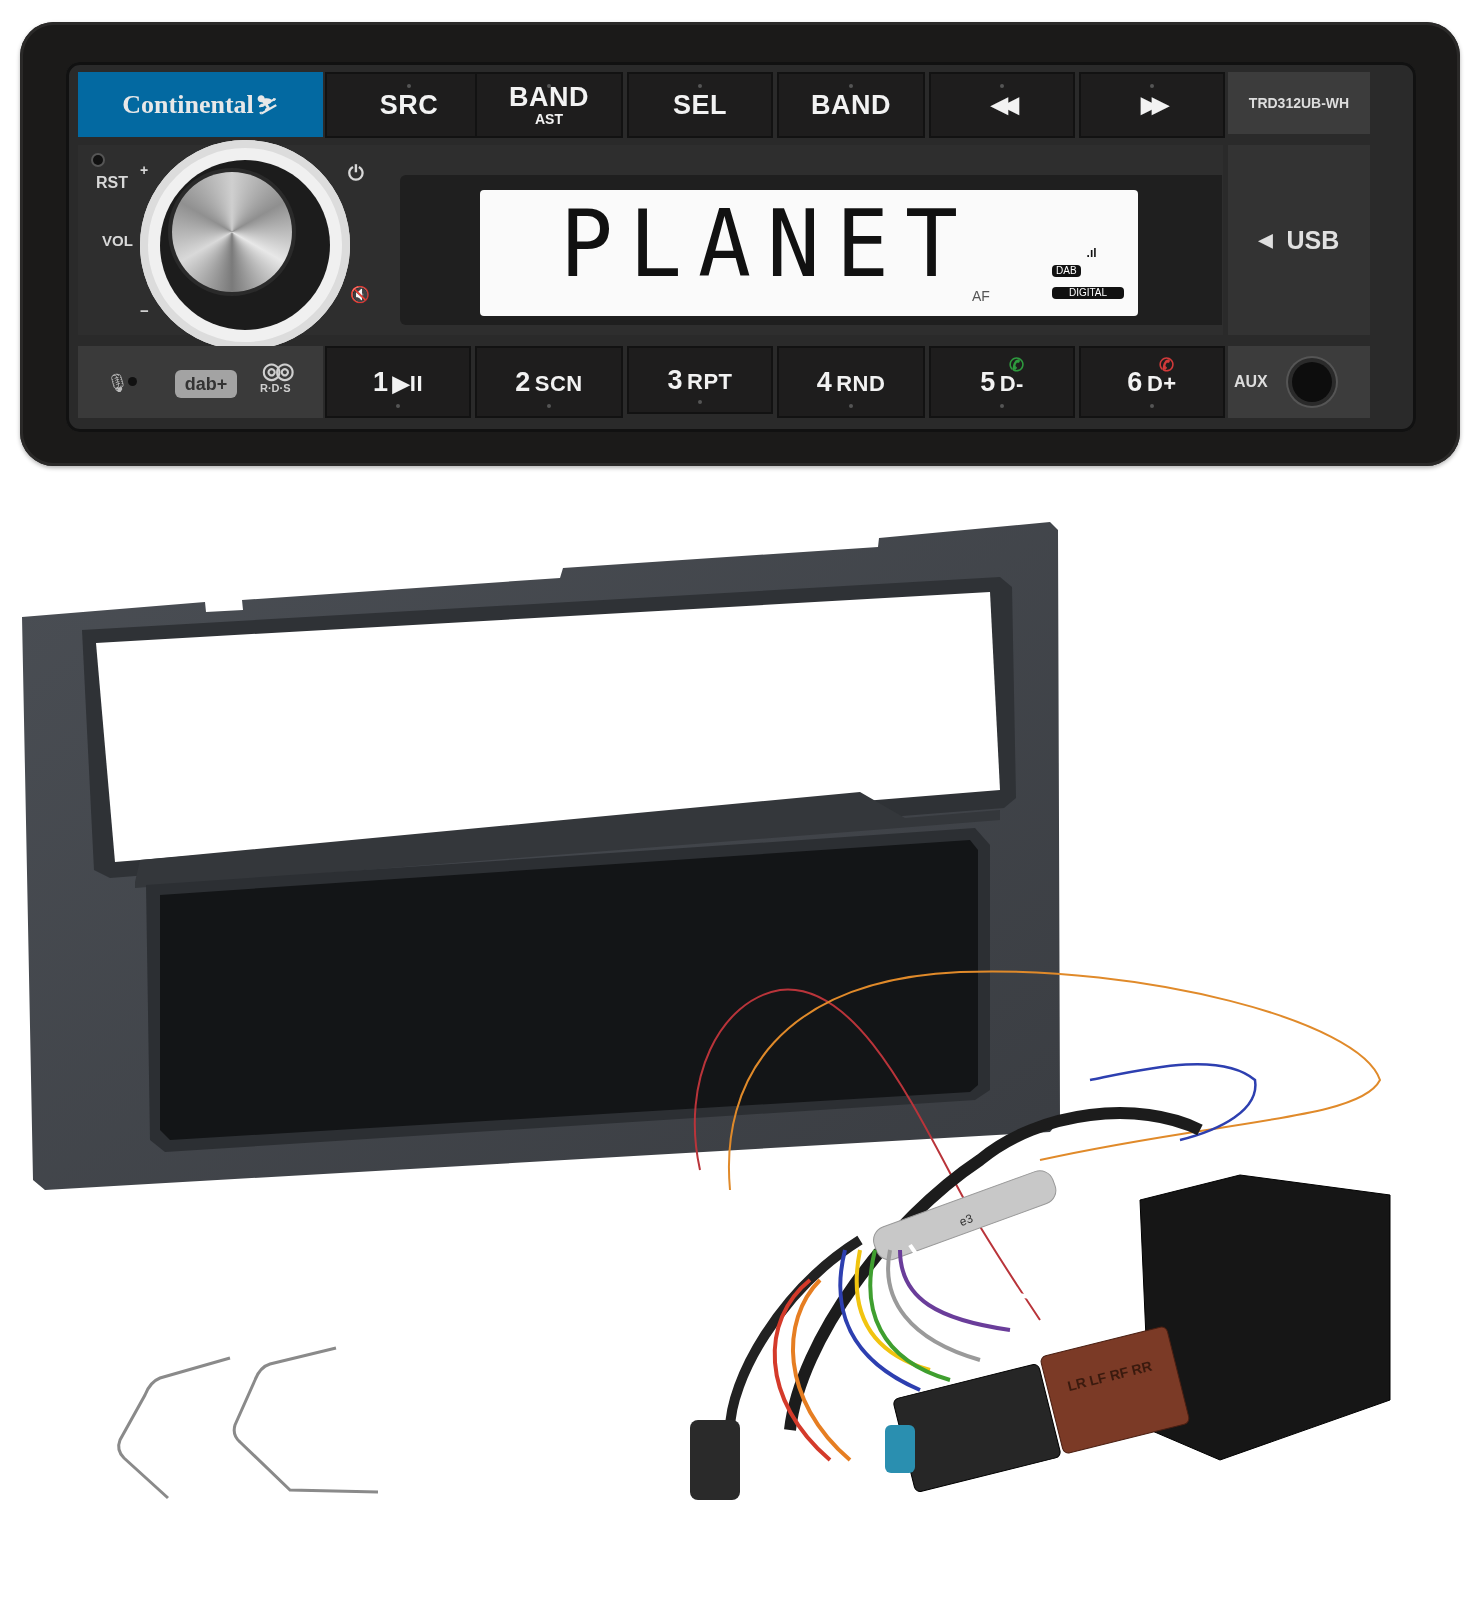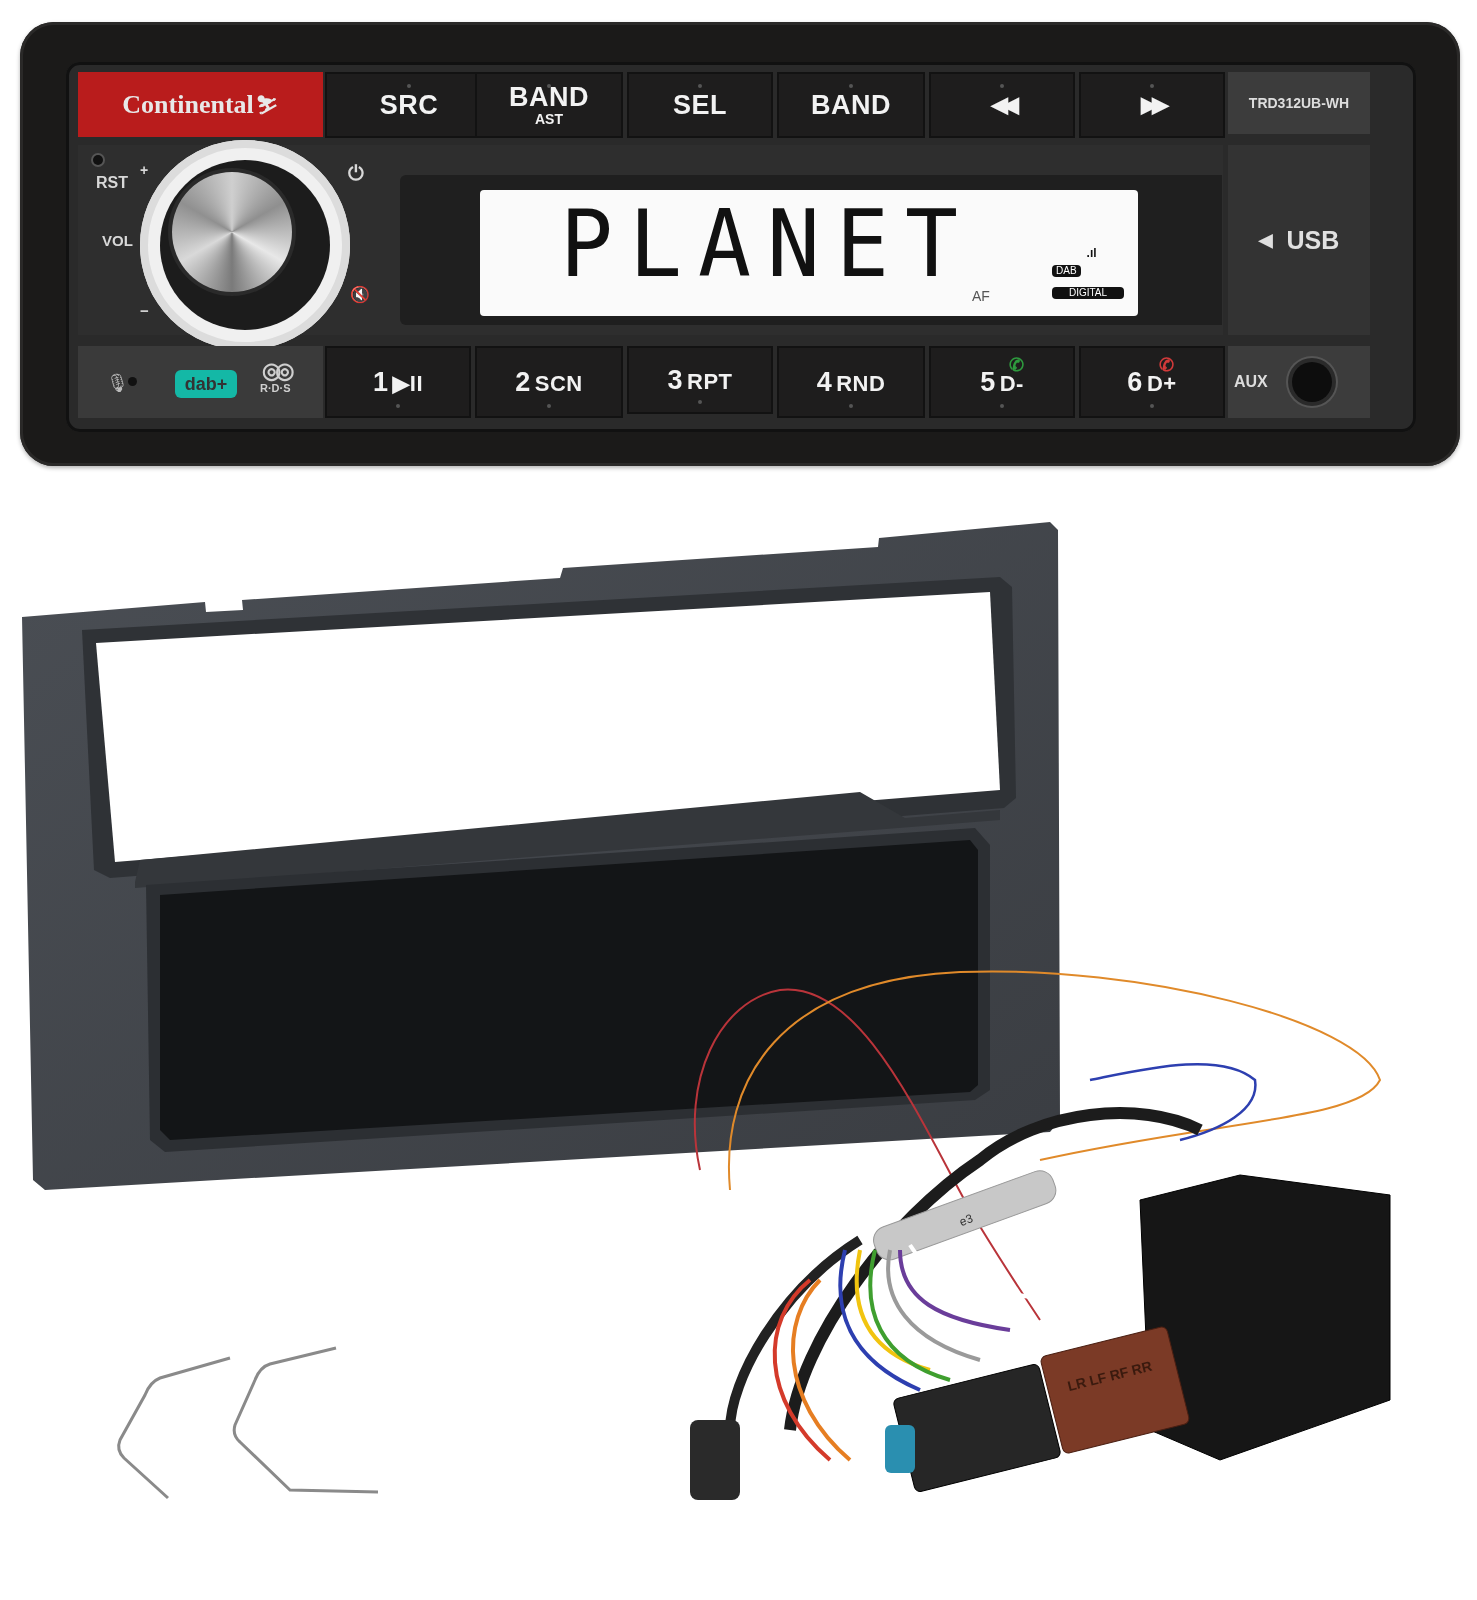--- a/index.html
+++ b/index.html
@@ -9,38 +9,38 @@
   .radio-shell{left:20px;top:22px;width:1440px;height:444px;background:#1b1a19;border-radius:34px;box-shadow:inset 0 0 0 3px #2a2928, 0 2px 4px rgba(0,0,0,.3);}
   .radio-face{left:66px;top:62px;width:1350px;height:370px;background:#2a2a2a;border-radius:14px;box-shadow:inset 0 0 0 3px #111;}
   .btn{background:#1e1d1d;color:#f2f2f2;font-weight:bold;display:flex;align-items:center;justify-content:center;flex-direction:column;box-shadow:inset 0 0 0 2px #121212;cursor:pointer;}
   .btn .main{font-size:27px;letter-spacing:.5px;line-height:1;}
   .btn .sub{font-size:14px;line-height:1;margin-top:1px;}
   .btn .dot{width:4px;height:4px;border-radius:50%;background:#555;position:absolute;top:10px;}
   .btn.top .dot{top:12px;}
   .btn.bot .dot{top:auto;bottom:10px;}
   .preset{font-size:32px;}
   .preset small{font-size:22px;margin-left:4px;}
-  .logo{left:78px;top:72px;width:245px;height:65px;background:#b91c1c;color:#e8e8e8;font-family:"Liberation Serif",serif;font-weight:bold;font-size:26px;display:flex;align-items:center;justify-content:center;}
+  .logo{left:78px;top:72px;width:245px;height:65px;background:#0369a1;color:#e8e8e8;font-family:"Liberation Serif",serif;font-weight:bold;font-size:26px;display:flex;align-items:center;justify-content:center;}
   .model-panel{left:1228px;top:72px;width:142px;height:62px;background:#3c3c3c;color:#ddd;font-size:14px;font-weight:bold;display:flex;align-items:center;justify-content:center;}
   .usb-panel{left:1228px;top:145px;width:142px;height:190px;background:#333;color:#e0e0e0;font-size:25px;font-weight:bold;display:flex;align-items:center;justify-content:center;gap:14px;}
   .aux-panel{left:1228px;top:346px;width:142px;height:72px;background:#3c3c3c;color:#ddd;font-size:16px;font-weight:bold;display:flex;align-items:center;justify-content:flex-start;padding-left:6px;box-sizing:border-box;gap:24px;}
   .jack{width:40px;height:40px;border-radius:50%;background:#0d0d0d;box-shadow:0 0 0 4px #2a2a2a,0 0 0 6px #555;}
   .mid-panel{left:78px;top:145px;width:1145px;height:190px;background:#2e2e2e;}
   .display-bezel{left:400px;top:175px;width:822px;height:150px;background:#1f1f1f;border-radius:6px 0 0 6px;}
   .lcd{left:480px;top:190px;width:658px;height:126px;background:#fafafa;border-radius:4px;}
   .lcd-text{left:560px;top:192px;font-family:"DejaVu Sans Mono",monospace;font-size:88px;letter-spacing:16px;color:#111;font-weight:normal;transform:scaleY(1.05);}
   .badge{background:#111;color:#fff;font-size:10px;border-radius:4px;padding:0 4px;line-height:12px;margin-top:36px;}
   .af{left:972px;top:288px;color:#555;font-size:14px;}
   
   .knob-ring{left:140px;top:140px;width:210px;height:210px;border-radius:50%;background:#f0f0f0;box-shadow:inset 0 0 0 8px #dcdcdc;}
   .knob-inner{left:160px;top:160px;width:170px;height:170px;border-radius:50%;background:#1c1c1c;}
   .knob-cap{left:172px;top:172px;width:120px;height:120px;border-radius:50%;background:conic-gradient(#cfcfcf,#8f8f8f,#e8e8e8,#7a7a7a,#d9d9d9,#909090,#cfcfcf);box-shadow:0 0 0 4px #2a2a2a;}
   .lbl{color:#d8d8d8;font-size:15px;font-weight:bold;}
   .bottom-left{left:78px;top:346px;width:245px;height:72px;background:#3a3a3a;}
-  .dab-logo{left:175px;top:370px;width:62px;height:28px;border-radius:6px;background:#14b8a6;color:#333;font-weight:bold;font-size:18px;display:flex;align-items:center;justify-content:center;}
+  .dab-logo{left:175px;top:370px;width:62px;height:28px;border-radius:6px;background:#a3a3a3;color:#333;font-weight:bold;font-size:18px;display:flex;align-items:center;justify-content:center;}
   .rds-logo{left:260px;top:360px;color:#cfcfcf;font-size:11px;font-weight:bold;text-align:center;}
   .rds-logo .circles{font-size:22px;letter-spacing:-6px;line-height:1;}
   
 </style>
 </head>
 <body>
 
 <div class="abs radio-shell"></div>
 <div class="abs radio-face"></div>
 

